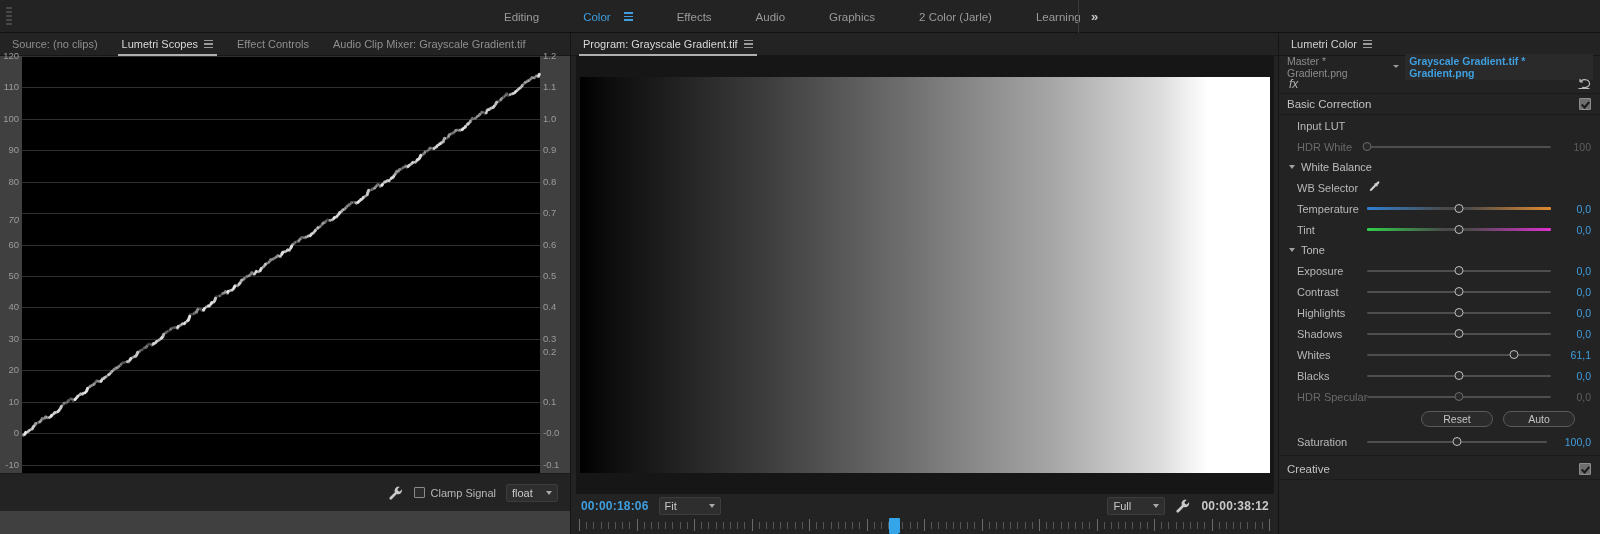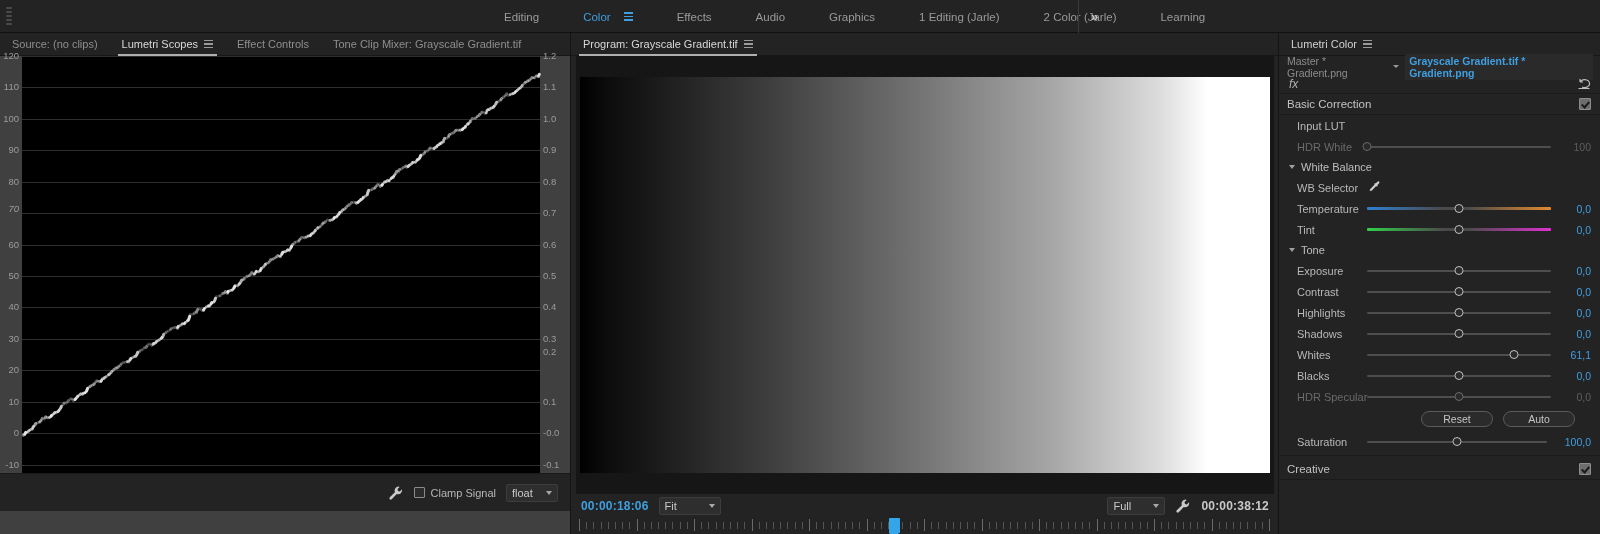--- a/index.html
+++ b/index.html
@@ -260,23 +260,20 @@
         <div class="ws-tab">
           <span>Effects</span>
         </div>
         <div class="ws-tab">
           <span>Audio</span>
         </div>
         <div class="ws-tab">
           <span>Graphics</span>
         </div>
         <div class="ws-tab">
-          <span>1 Editing (Jarle)</span>
-        </div>
-        <div class="ws-tab">
           <span>2 Color (Jarle)</span>
         </div>
         <div class="ws-tab">
           <span>Learning</span>
         </div>
       </div>
     <div class="ws-overflow">»</div>
   </div>
 
   <div class="left-panel">
@@ -289,32 +286,32 @@
           <span class="hamb">
             <i></i>
             <i></i>
             <i></i>
           </span>
         </div>
         <div class="ptab">
           <span>Effect Controls</span>
         </div>
         <div class="ptab">
-          <span>Tone Clip Mixer: Grayscale Gradient.tif</span>
+          <span>Audio Clip Mixer: Grayscale Gradient.tif</span>
         </div>
       </div>
 
     <div class="scope-wrap">
       <div class="axis-left" id="axis-left">
           <span style="top: -5px;">120</span>
           <span style="top: 26.4286px;">110</span>
           <span style="top: 57.8571px;">100</span>
           <span style="top: 89.2857px;">90</span>
           <span style="top: 120.714px;">80</span>
-          <span style="top: 148px; font-style: italic;">70</span>
+          <span style="top: 159px; font-style: italic;">70</span>
           <span style="top: 183.571px;">60</span>
           <span style="top: 215px;">50</span>
           <span style="top: 246.429px;">40</span>
           <span style="top: 277.857px;">30</span>
           <span style="top: 309.286px;">20</span>
           <span style="top: 340.714px;">10</span>
           <span style="top: 372.143px;">0</span>
           <span style="top: 403.571px;">-10</span>
           <span style="top: 435px;">-20</span>
         </div>

